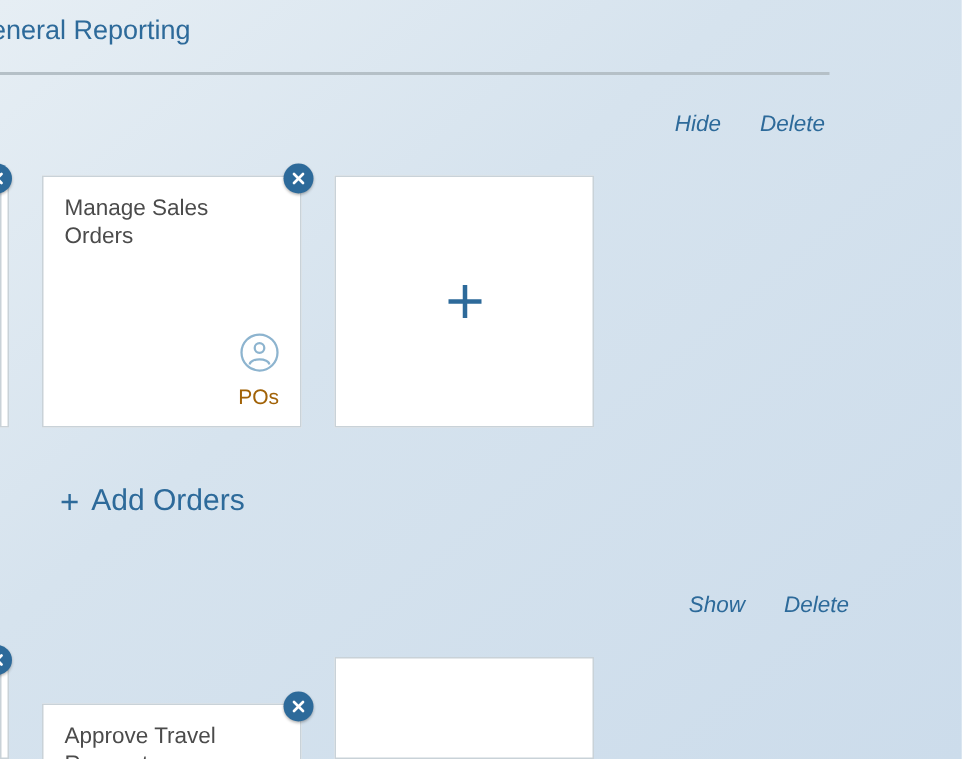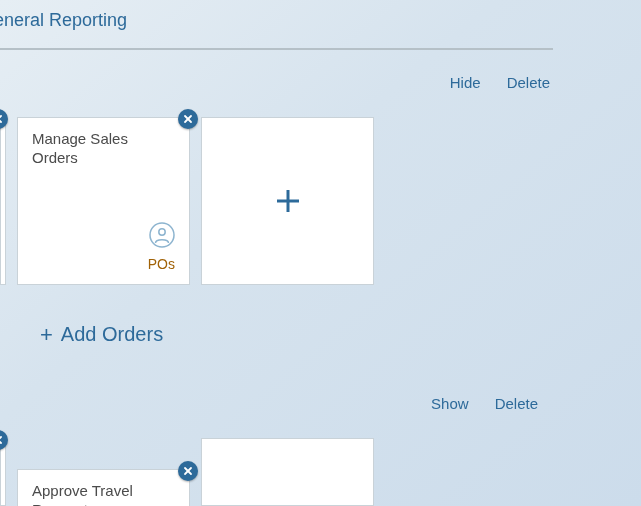--- a/index.html
+++ b/index.html
@@ -4,23 +4,23 @@
 <style>
   html,body{margin:0;padding:0;width:641px;height:506px;overflow:hidden;
     font-family:"Segoe UI",Arial,sans-serif;
     background:linear-gradient(140deg,#e6eef4 0%,#d6e3ee 40%,#ccdceb 100%);}
   .group{position:absolute;left:-10px;right:10px;}
   .group-title{font-size:18px;color:#2d6a9a;padding-left:10px;}
   .hr{position:absolute;left:0;top:32px;height:2px;
       background:#b5c0c7;}
   .actions{position:absolute;top:62px;display:flex;gap:26px;font-size:15px;
     color:#2d6a9a;}
-  .actions span{cursor:pointer;}
+  .actions span{cursor:pointer;font-style:italic;}
 
-  .tile-row{position:absolute;left:0;display:flex;gap:11px;}
+  .tile-row{position:absolute;left:0;display:flex;gap:22px;}
   .tile{position:relative;width:173px;height:168px;background:#fff;
     border:1px solid #c9d2d8;box-sizing:border-box;}
   .tile.partial{width:6px;border-right:1px solid #c9d2d8;}
   .tile.partial2{width:6px;border-right:1px solid #c9d2d8;height:62px;}
   .tile-title{position:absolute;left:14px;top:12px;right:14px;
     font-size:15px;color:#4b4b4b;line-height:1.25;}
   .tile-sub{position:absolute;right:14px;bottom:12px;font-size:14px;
     color:#a16207;}
   .remove-btn{position:absolute;top:-9px;right:-9px;width:20px;height:20px;
     border-radius:50%;background:#2d6a9a;color:#fff;display:flex;
@@ -89,21 +89,21 @@
       </svg>
     </span>
   </div>
 </div>
 
 <div class="add-group">
   <span class="plus-sm">+</span>
   <span>Add Orders</span>
 </div>
 
-<div class="actions" style="right:103px;top:395px;text-align:right;">
+<div class="actions" style="right:75px;top:395px;text-align:right;">
   <span>Show</span>
   <span>Delete</span>
 </div>
 
 <div class="tile-row" style="top:438px;">
   <div class="tile partial2" style="height:68px;">
     <div class="remove-btn partial">
       <svg width="10" height="10" viewBox="0 0 10 10">
         <line x1="2" y1="2" x2="8" y2="8" stroke="#fff" stroke-width="1.8" stroke-linecap="round"></line>
         <line x1="8" y1="2" x2="2" y2="8" stroke="#fff" stroke-width="1.8" stroke-linecap="round"></line>

